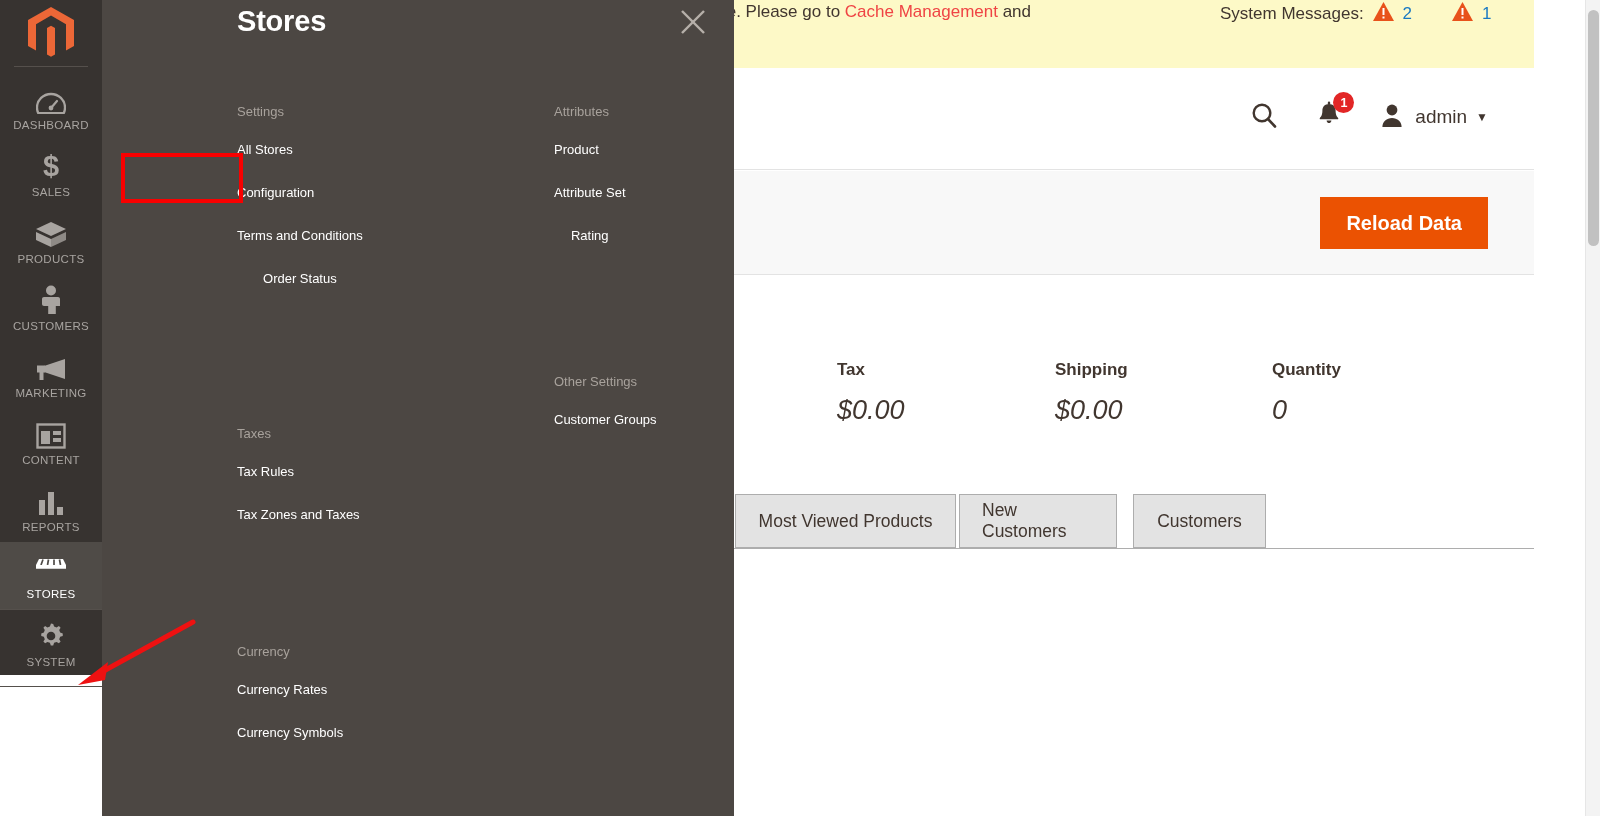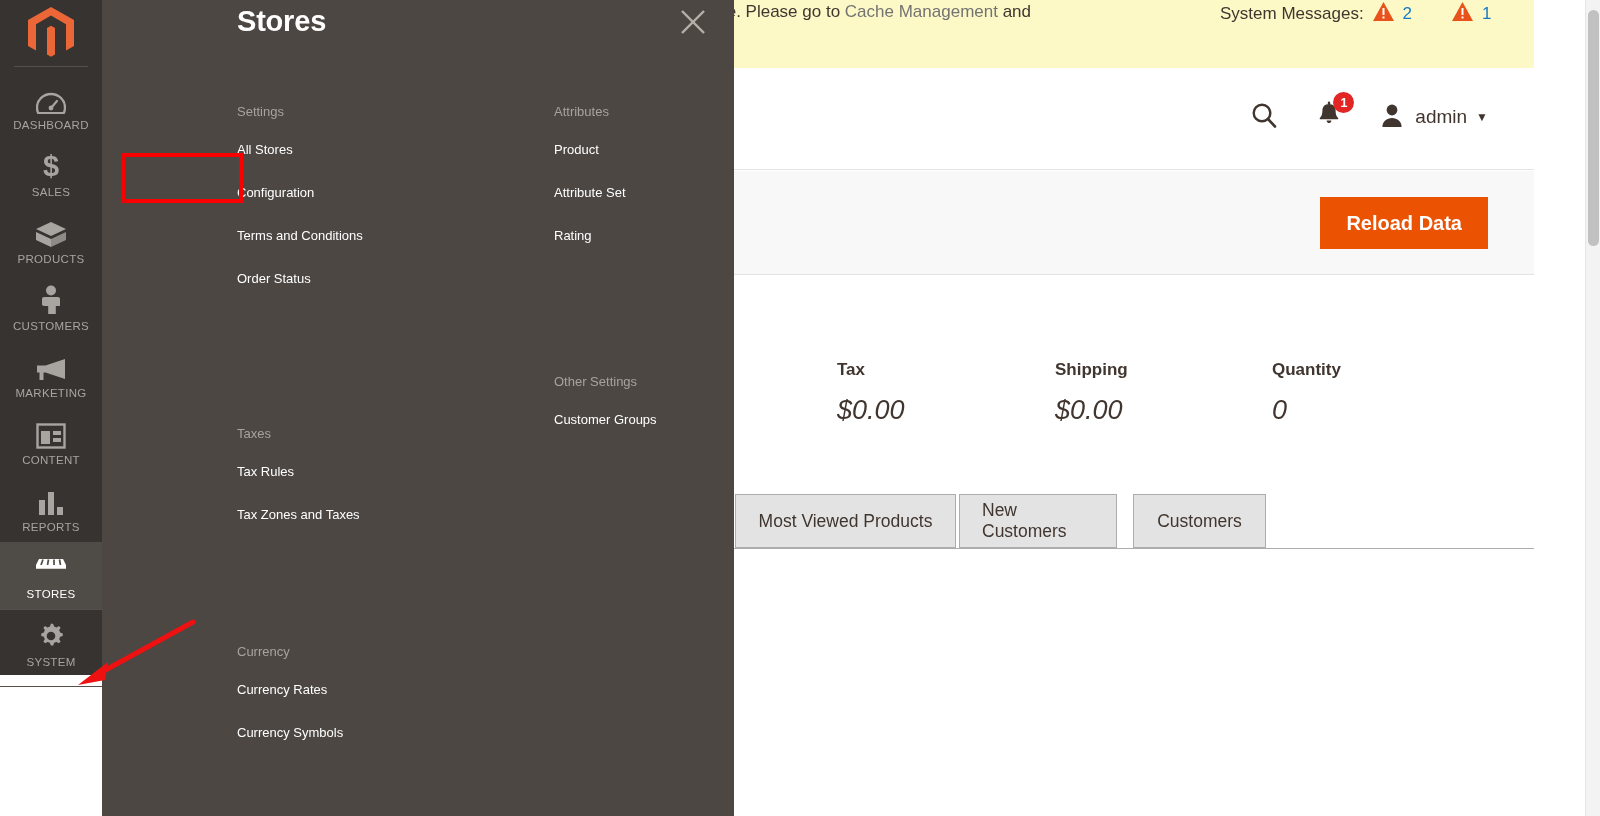--- a/index.html
+++ b/index.html
@@ -77,21 +77,21 @@
     font-size: 13px; color: #a8a29c; font-weight: normal;
     margin-bottom: 23px;
   }
   .menu-link {
     display: block;
     font-size: 13px; color: #ffffff;
     margin-bottom: 28px;
     cursor: pointer;
     text-decoration: none;
   }
-  .menu-link:last-child { margin-bottom: 0; }
+  .menu-link:last-child { margin-bottom: 0; text-align: center; }
 
   
   #grp-settings { position: absolute; top: 8px; left: 0; }
   #grp-taxes    { position: absolute; top: 330px; left: 0; }
   #grp-currency { position: absolute; top: 548px; left: 0; }
   #grp-attributes { position: absolute; top: 8px; left: 0; }
   #grp-other    { position: absolute; top: 278px; left: 0; }
 
   
   .hl-box {
@@ -121,21 +121,21 @@
   .banner {
     position: absolute; left: 0; top: 0;
     width: 1432px; height: 68px;
     background: #fdf9c7;
     font-size: 17px; color: #41362f;
   }
   .banner-text {
     position: absolute; left: 585px; top: 2px;
     white-space: nowrap;
   }
-  .banner-text a { color: #737373; text-decoration: none; }
+  .banner-text a { color: #ef4444; text-decoration: none; }
   .sysmsg {
     position: absolute; left: 1118px; top: 2px;
     display: flex; align-items: center; gap: 9px;
     white-space: nowrap;
   }
   .sysmsg .lbl { color: #41362f; font-size: 17px; }
   .sysmsg .cnt { color: #1979c3; font-size: 17px; }
   .warn-tri { display: inline-block; }
 
   .admin-bar {

